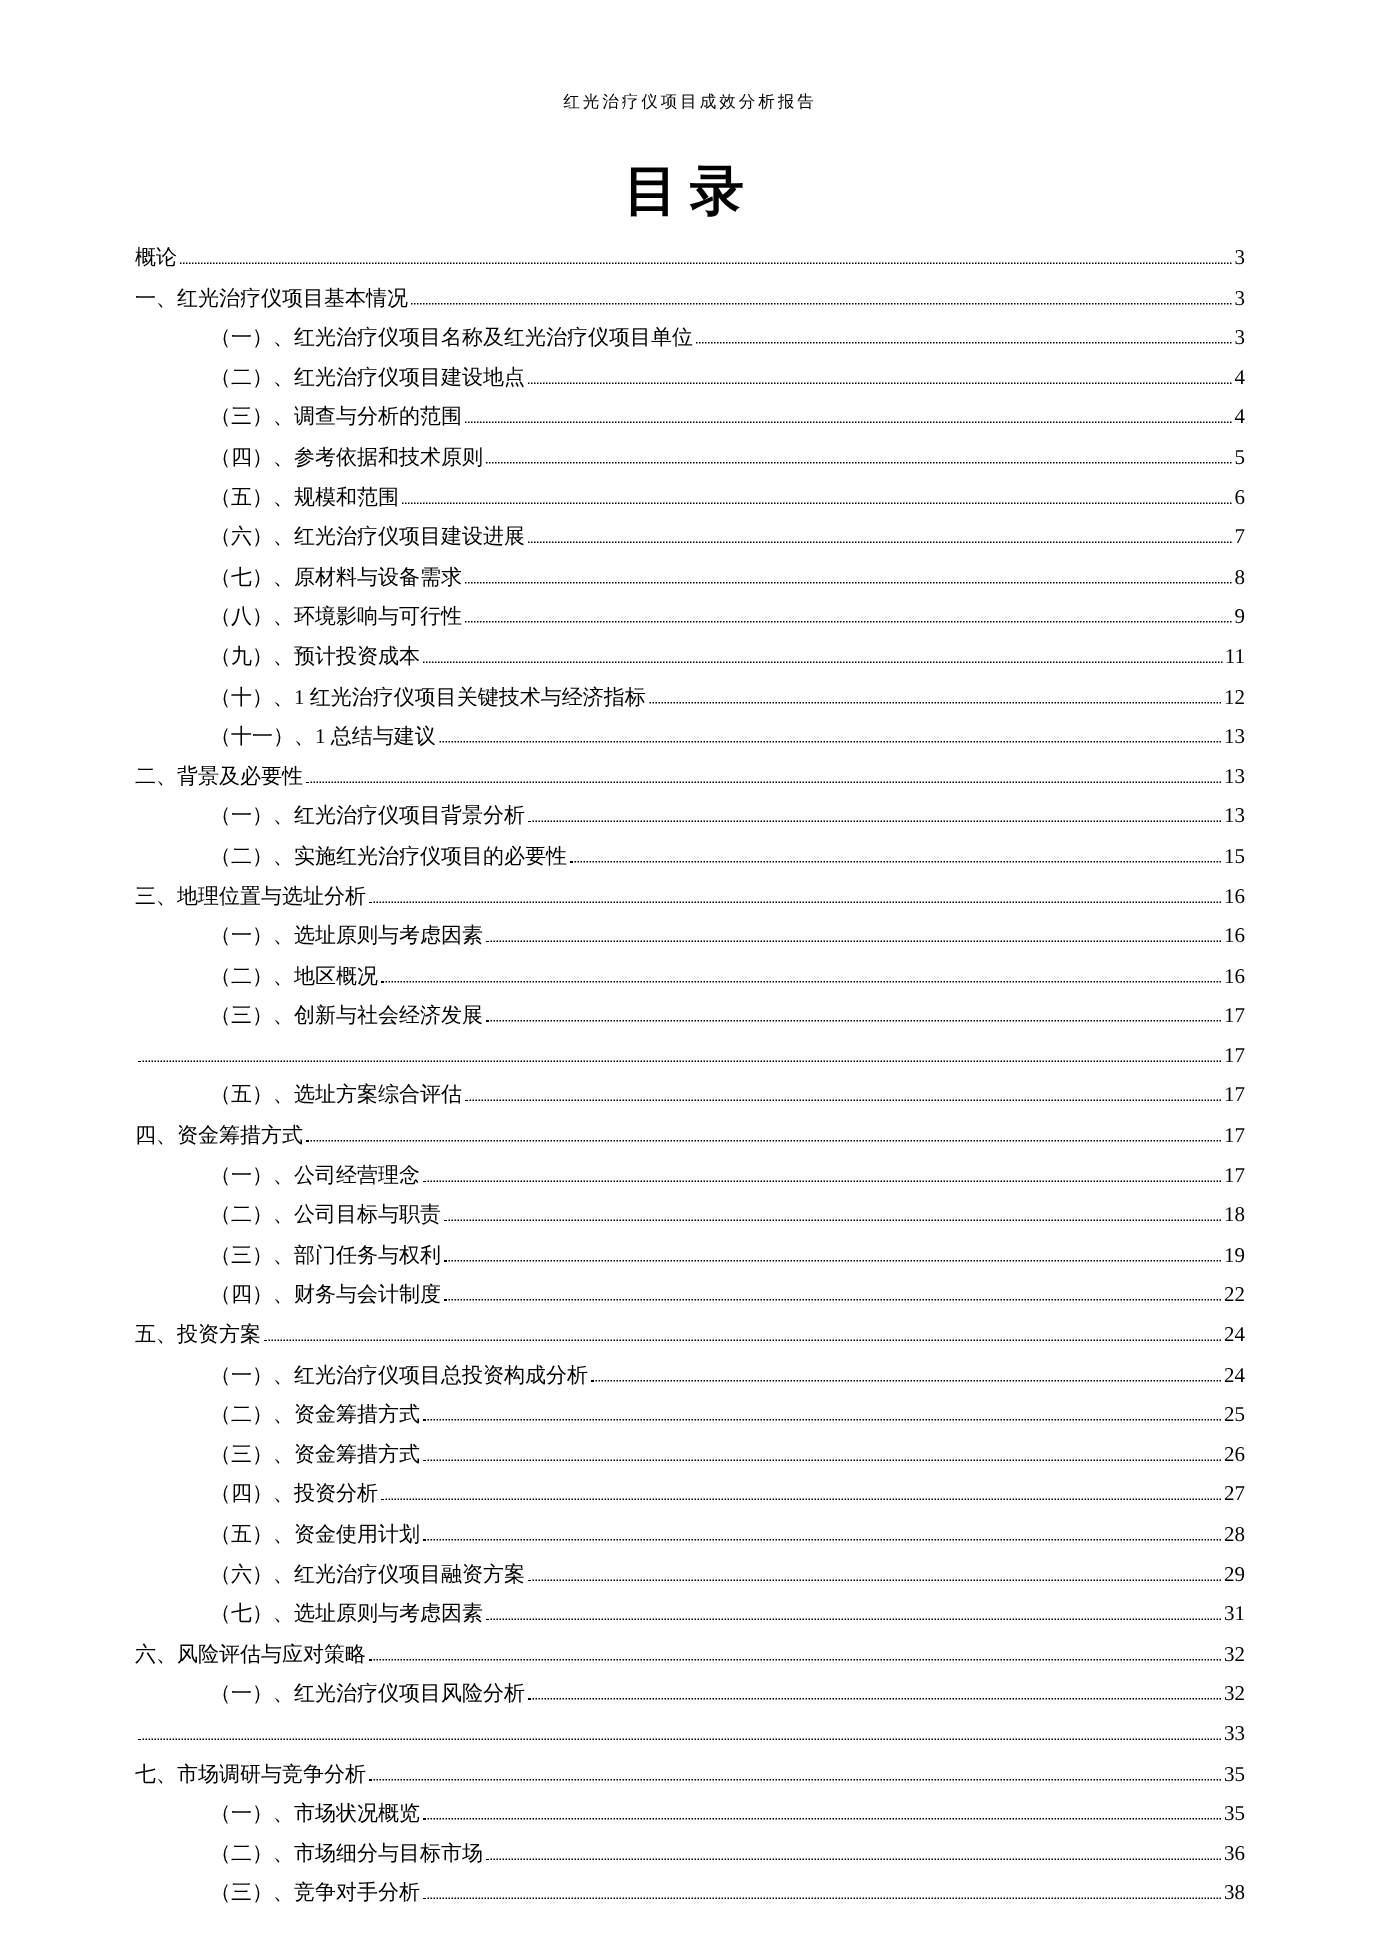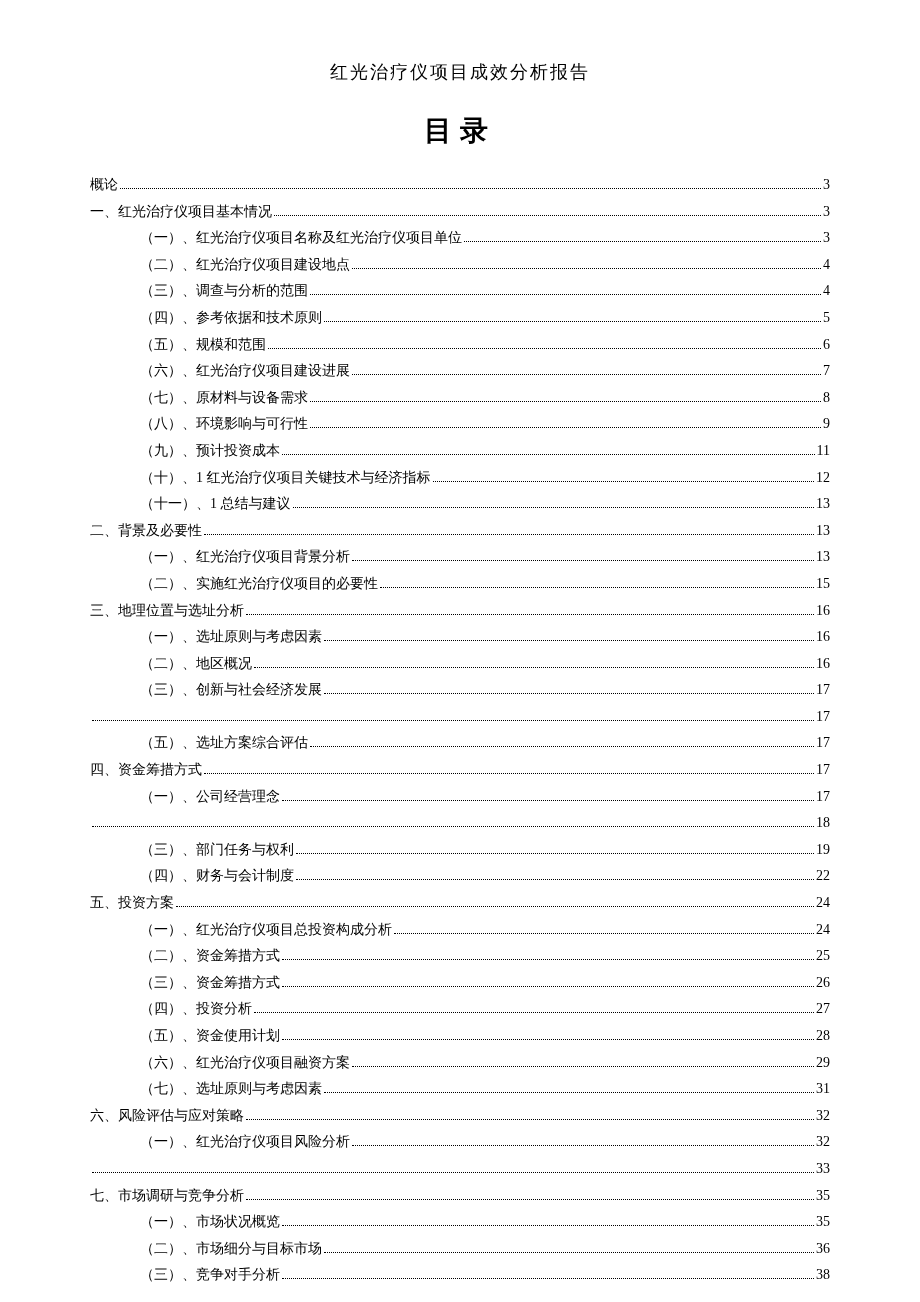--- a/index.html
+++ b/index.html
@@ -7,30 +7,30 @@
       background: #fff;
       width: 920px;
       margin: 0 auto;
       padding: 60px 90px 40px 90px;
       box-sizing: border-box;
       color: #000;
       font-size: 14px;
     }
     .header-title {
       text-align: center;
-      font-size: 18px;
+      font-size: 11px;
       letter-spacing: 2px;
       margin-bottom: 28px;
     }
     .main-title {
       text-align: center;
-      font-size: 28px;
+      font-size: 36px;
       font-weight: bold;
       letter-spacing: 8px;
-      margin-bottom: 22px;
+      margin-bottom: 8px;
     }
     .toc {
       line-height: 1.9;
     }
     .toc-row {
       display: flex;
       align-items: baseline;
       white-space: nowrap;
     }
     .toc-label {
@@ -174,20 +174,21 @@
       <span class="toc-label level1">四、资金筹措方式</span>
       <span class="toc-dots"></span>
       <span class="toc-page">17</span>
     </div>
     <div class="toc-row">
       <span class="toc-label level2">（一）、公司经营理念</span>
       <span class="toc-dots"></span>
       <span class="toc-page">17</span>
     </div>
     <div class="toc-row">
+      <span class="toc-label level2">（二）、公司目标与职责</span>
       <span class="toc-dots"></span>
       <span class="toc-page">18</span>
     </div>
     <div class="toc-row">
       <span class="toc-label level2">（三）、部门任务与权利</span>
       <span class="toc-dots"></span>
       <span class="toc-page">19</span>
     </div>
     <div class="toc-row">
       <span class="toc-label level2">（四）、财务与会计制度</span>

